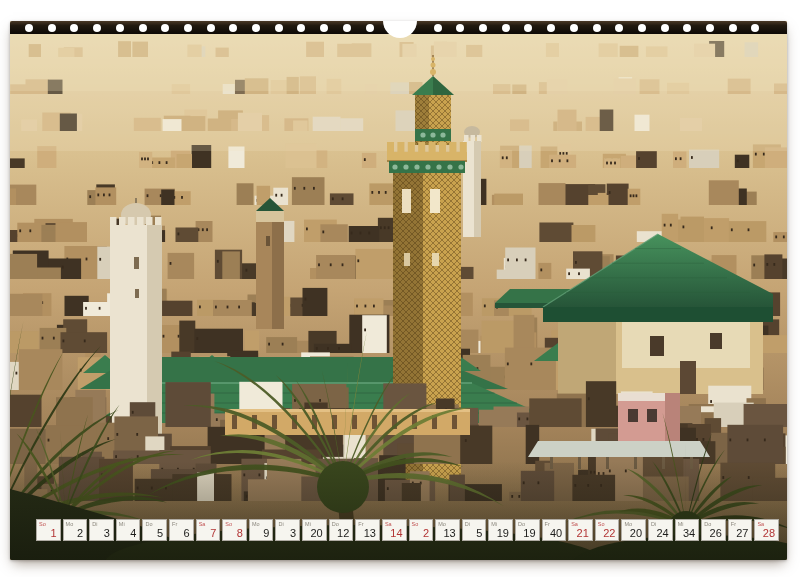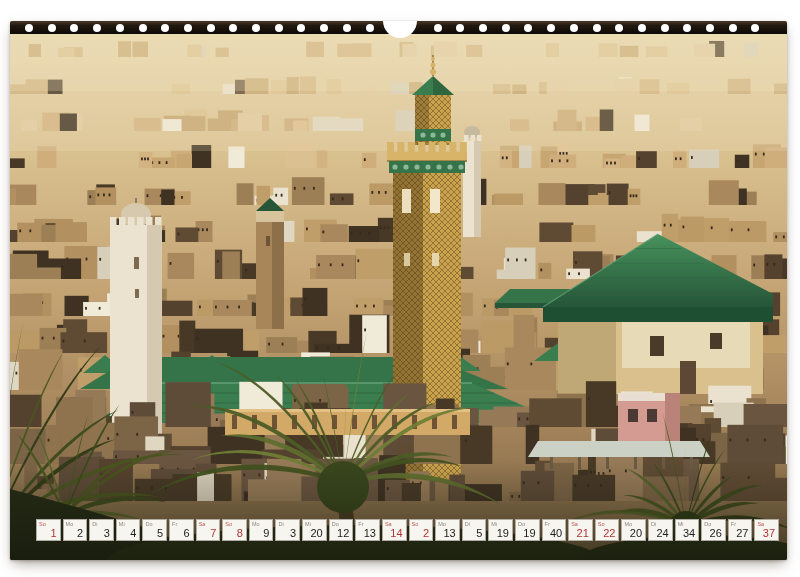--- a/index.html
+++ b/index.html
@@ -1313,18 +1313,18 @@
           <div class="cell">
             <span class="a">Do</span>
             <span class="n">26</span>
           </div>
           <div class="cell">
             <span class="a">Fr</span>
             <span class="n">27</span>
           </div>
           <div class="cell we">
             <span class="a">Sa</span>
-            <span class="n">37</span>
+            <span class="n">28</span>
           </div>
         </div>
     </div>
   </div>
 </div>
 
 </body></html>

